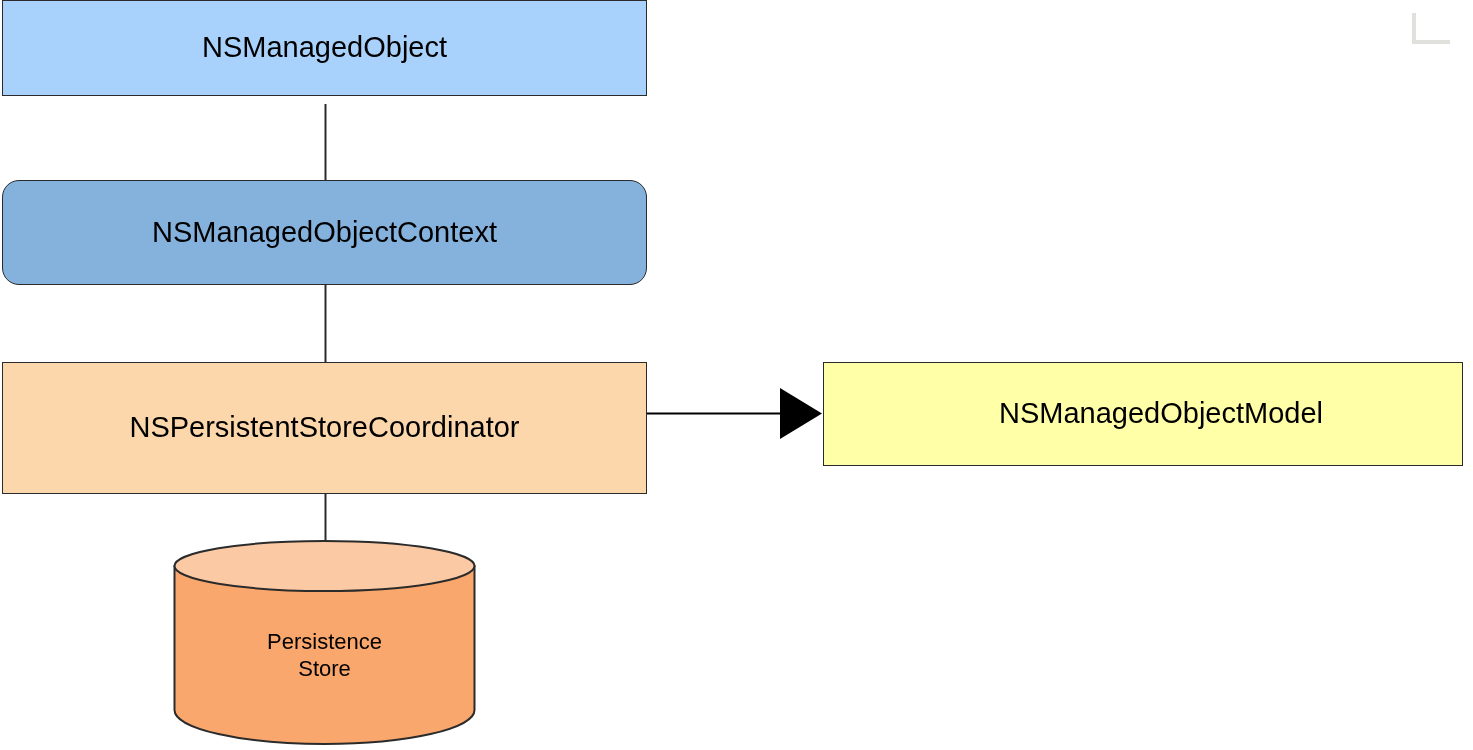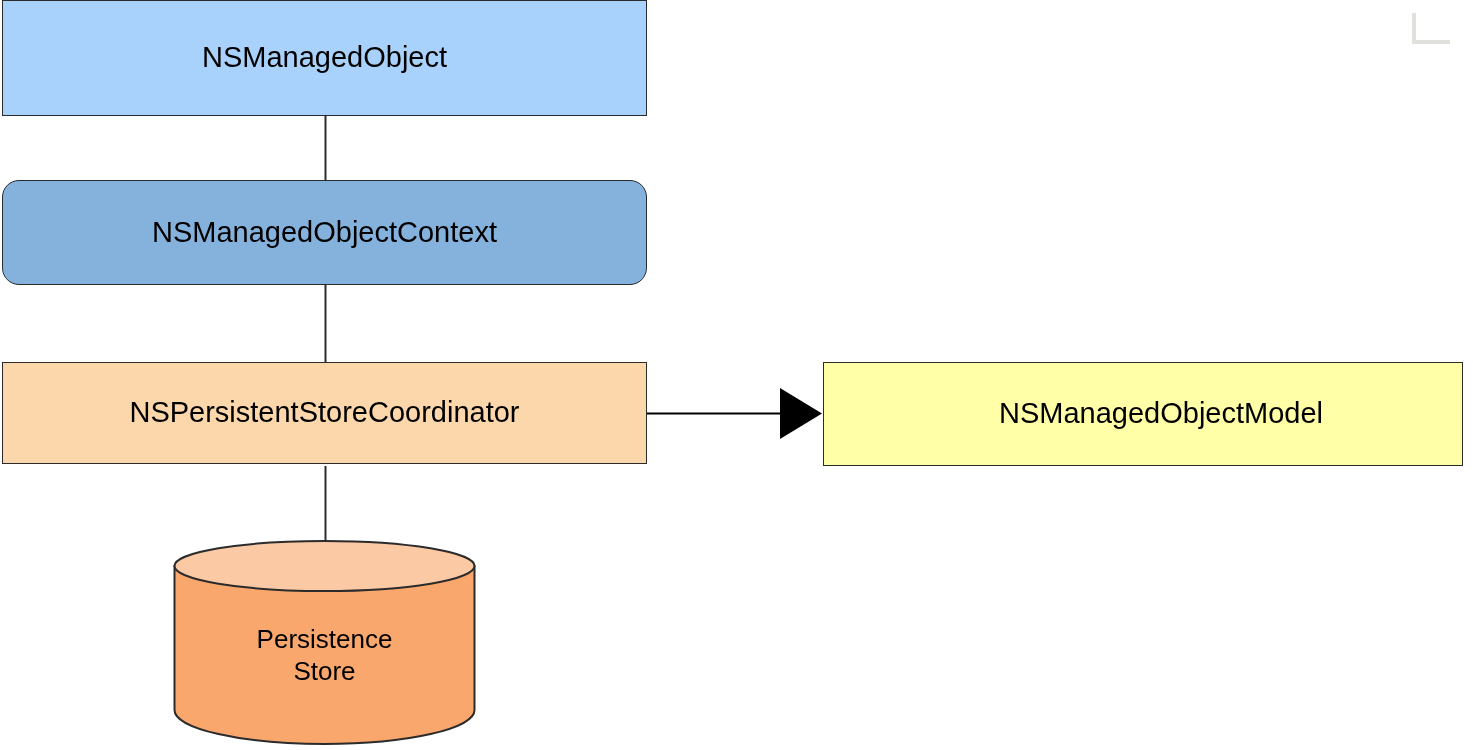--- a/index.html
+++ b/index.html
@@ -30,37 +30,37 @@
     color: #000000;
     font-size: 29px;
     line-height: 1.15;
     letter-spacing: 0px;
     white-space: nowrap;
   }
   .node-managed-object {
     left: 2px;
     top: 0px;
     width: 645px;
-    height: 116px;
+    height: 96px;
     background: #a8d2fc;
     border-top: 1px solid #2b2b2b;
   }
   .node-context {
     left: 2px;
     top: 180px;
     width: 645px;
     height: 105px;
     background: #85b2dd;
     border-radius: 17px;
   }
   .node-coordinator {
     left: 2px;
     top: 362px;
     width: 645px;
-    height: 102px;
+    height: 132px;
     background: #fcd7ab;
   }
   .node-model {
     left: 823px;
     top: 362px;
     width: 640px;
     height: 104px;
     background: #ffffa8;
     padding-left: 36px;
   }
@@ -83,21 +83,21 @@
     left: 0;
     top: 0;
     width: 100%;
     height: 100%;
     display: flex;
     flex-direction: column;
     align-items: center;
     justify-content: center;
     padding-top: 26px;
     box-sizing: border-box;
-    font-size: 26px;
+    font-size: 22px;
     line-height: 1.22;
     color: #000000;
     text-align: center;
     pointer-events: none;
   }
 
   
   .edge-svg {
     position: absolute;
     left: 0;

